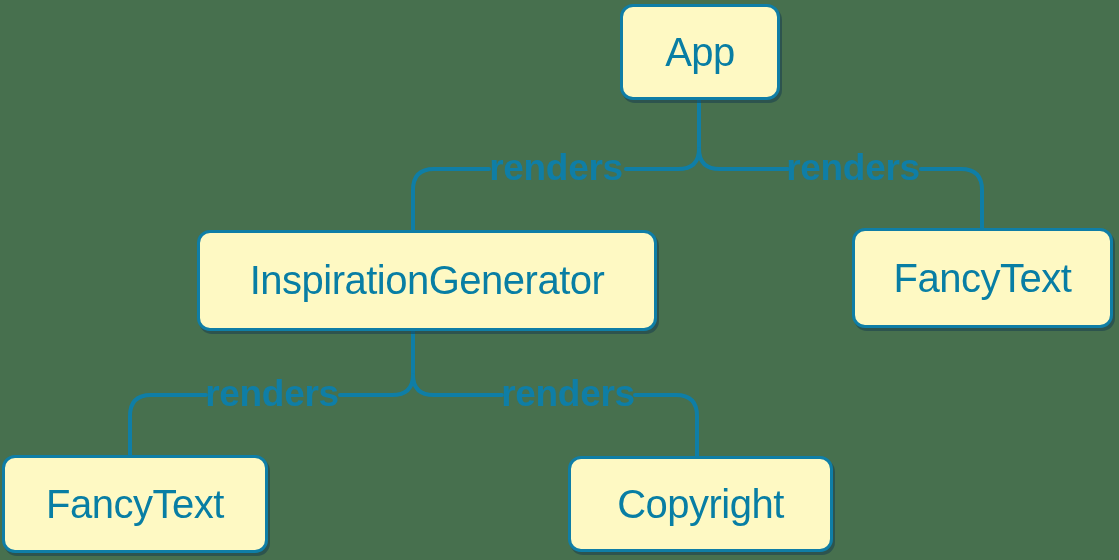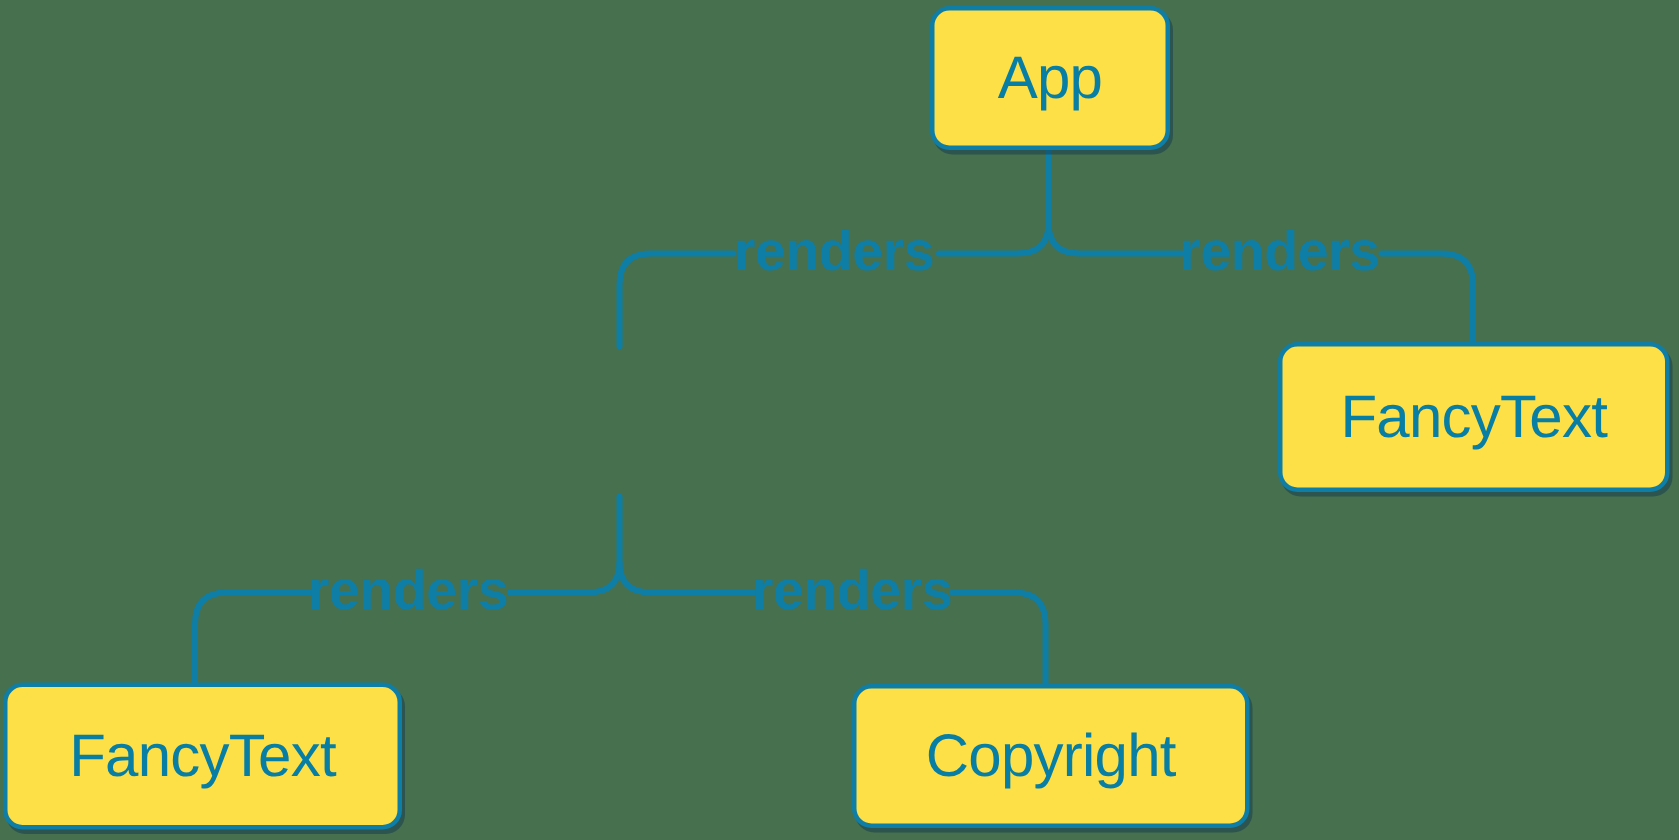--- a/index.html
+++ b/index.html
@@ -17,21 +17,21 @@
   }
   .edges-svg {
     position: absolute;
     left: 0;
     top: 0;
     width: 1119px;
     height: 560px;
   }
   .node {
     position: absolute;
-    background: #fde047;
+    background: #fef9c3;
     border: 3px solid #0f7ea6;
     border-radius: 13px;
     box-shadow: 2px 3px 0 0 rgba(24, 62, 78, 0.55);
     display: flex;
     align-items: center;
     justify-content: center;
     color: #087ea4;
     font-size: 40px;
     letter-spacing: -0.5px;
     box-sizing: border-box;
@@ -78,20 +78,23 @@
       <path d="M 206 395 H 151 Q 130 395 130 416 V 456"></path>
 
       <path d="M 635 395 H 676 Q 697 395 697 416 V 456"></path>
     </g>
   </svg>
 
   <div class="node node-app">
     <span>App</span>
   </div>
 
+  <div class="node node-ig">
+    <span>InspirationGenerator</span>
+  </div>
 
   <div class="node node-ft-right">
     <span>FancyText</span>
   </div>
 
   <div class="node node-ft-left">
     <span>FancyText</span>
   </div>
 
   <div class="node node-copyright">

